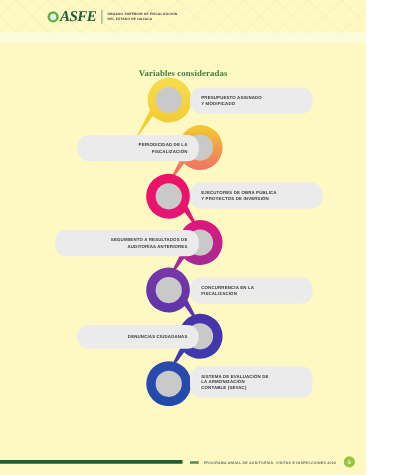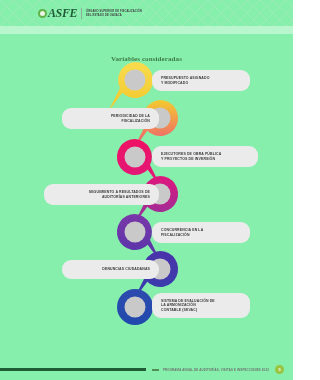--- a/index.html
+++ b/index.html
@@ -4,21 +4,21 @@
 <title>Variables consideradas</title>
 <style>
   html,body{margin:0;padding:0;}
   body{
     width:293px;height:380px;
     background:#ffffff;
     font-family:"Liberation Sans", sans-serif;
     overflow:hidden;
     position:relative;
   }
-  .page{position:absolute;inset:0;background:#86efac;}
+  .page{position:absolute;inset:0;background:#fef9c3;}
 
   
   .watermark{
     position:absolute;left:0;top:0;width:293px;height:34px;
     overflow:hidden;opacity:.55;
   }
   .watermark svg{display:block;}
 
   
   .logo-wrap{

